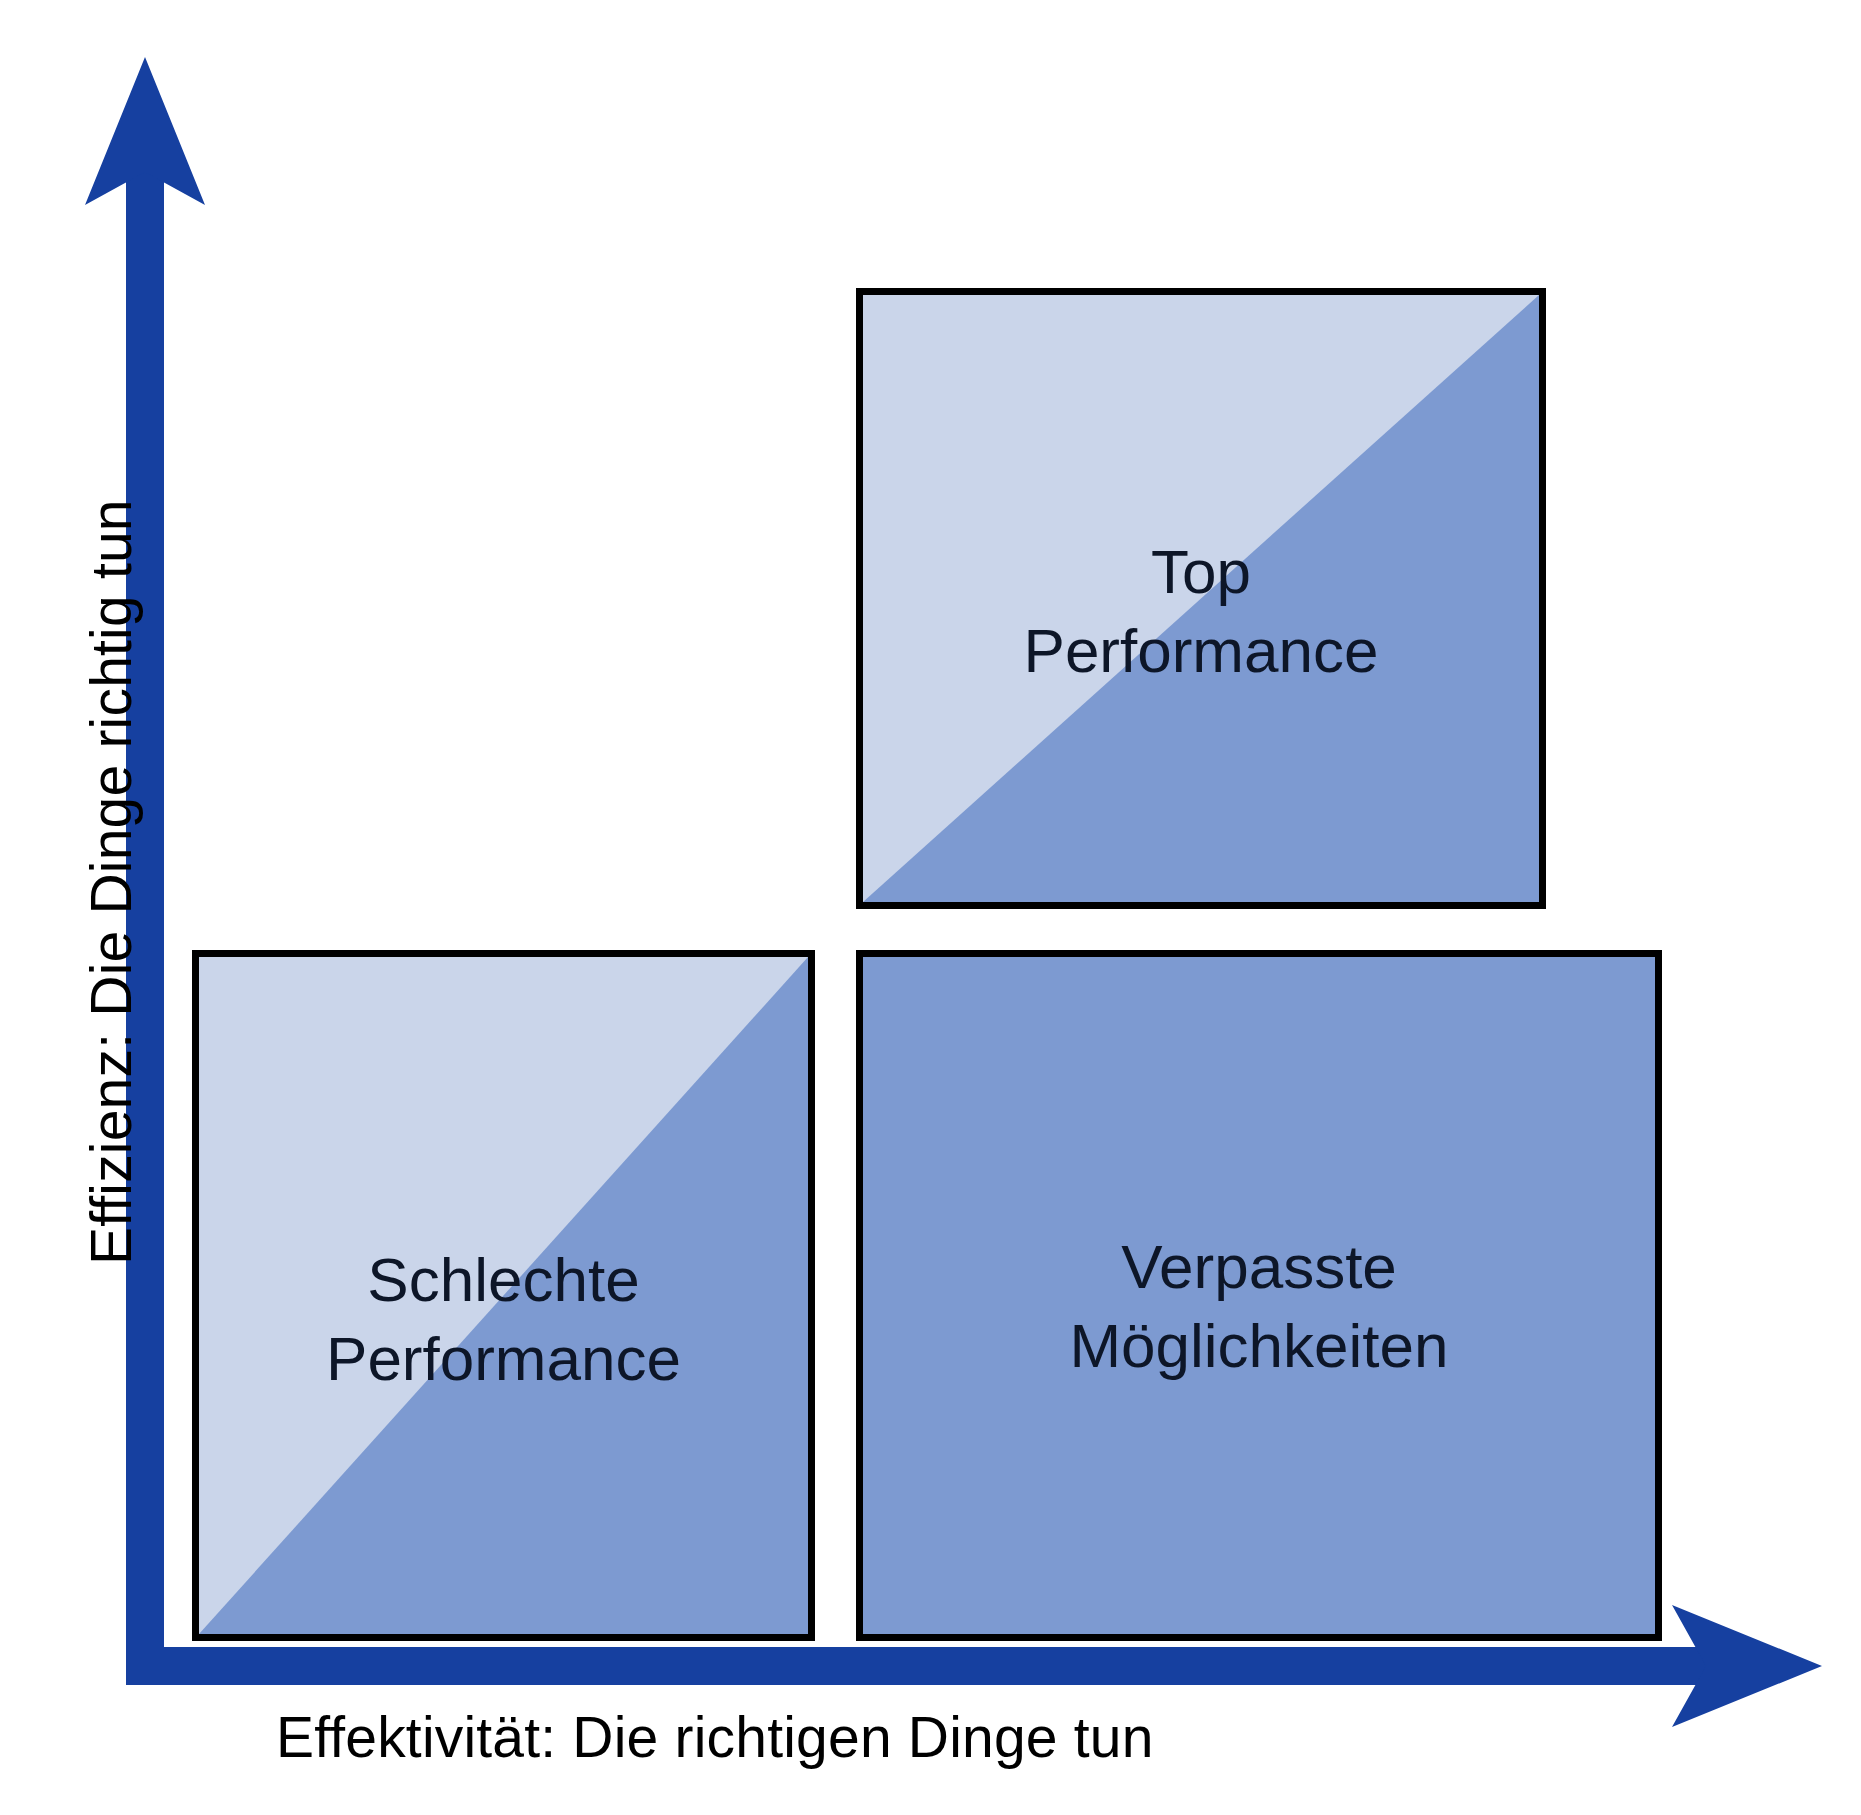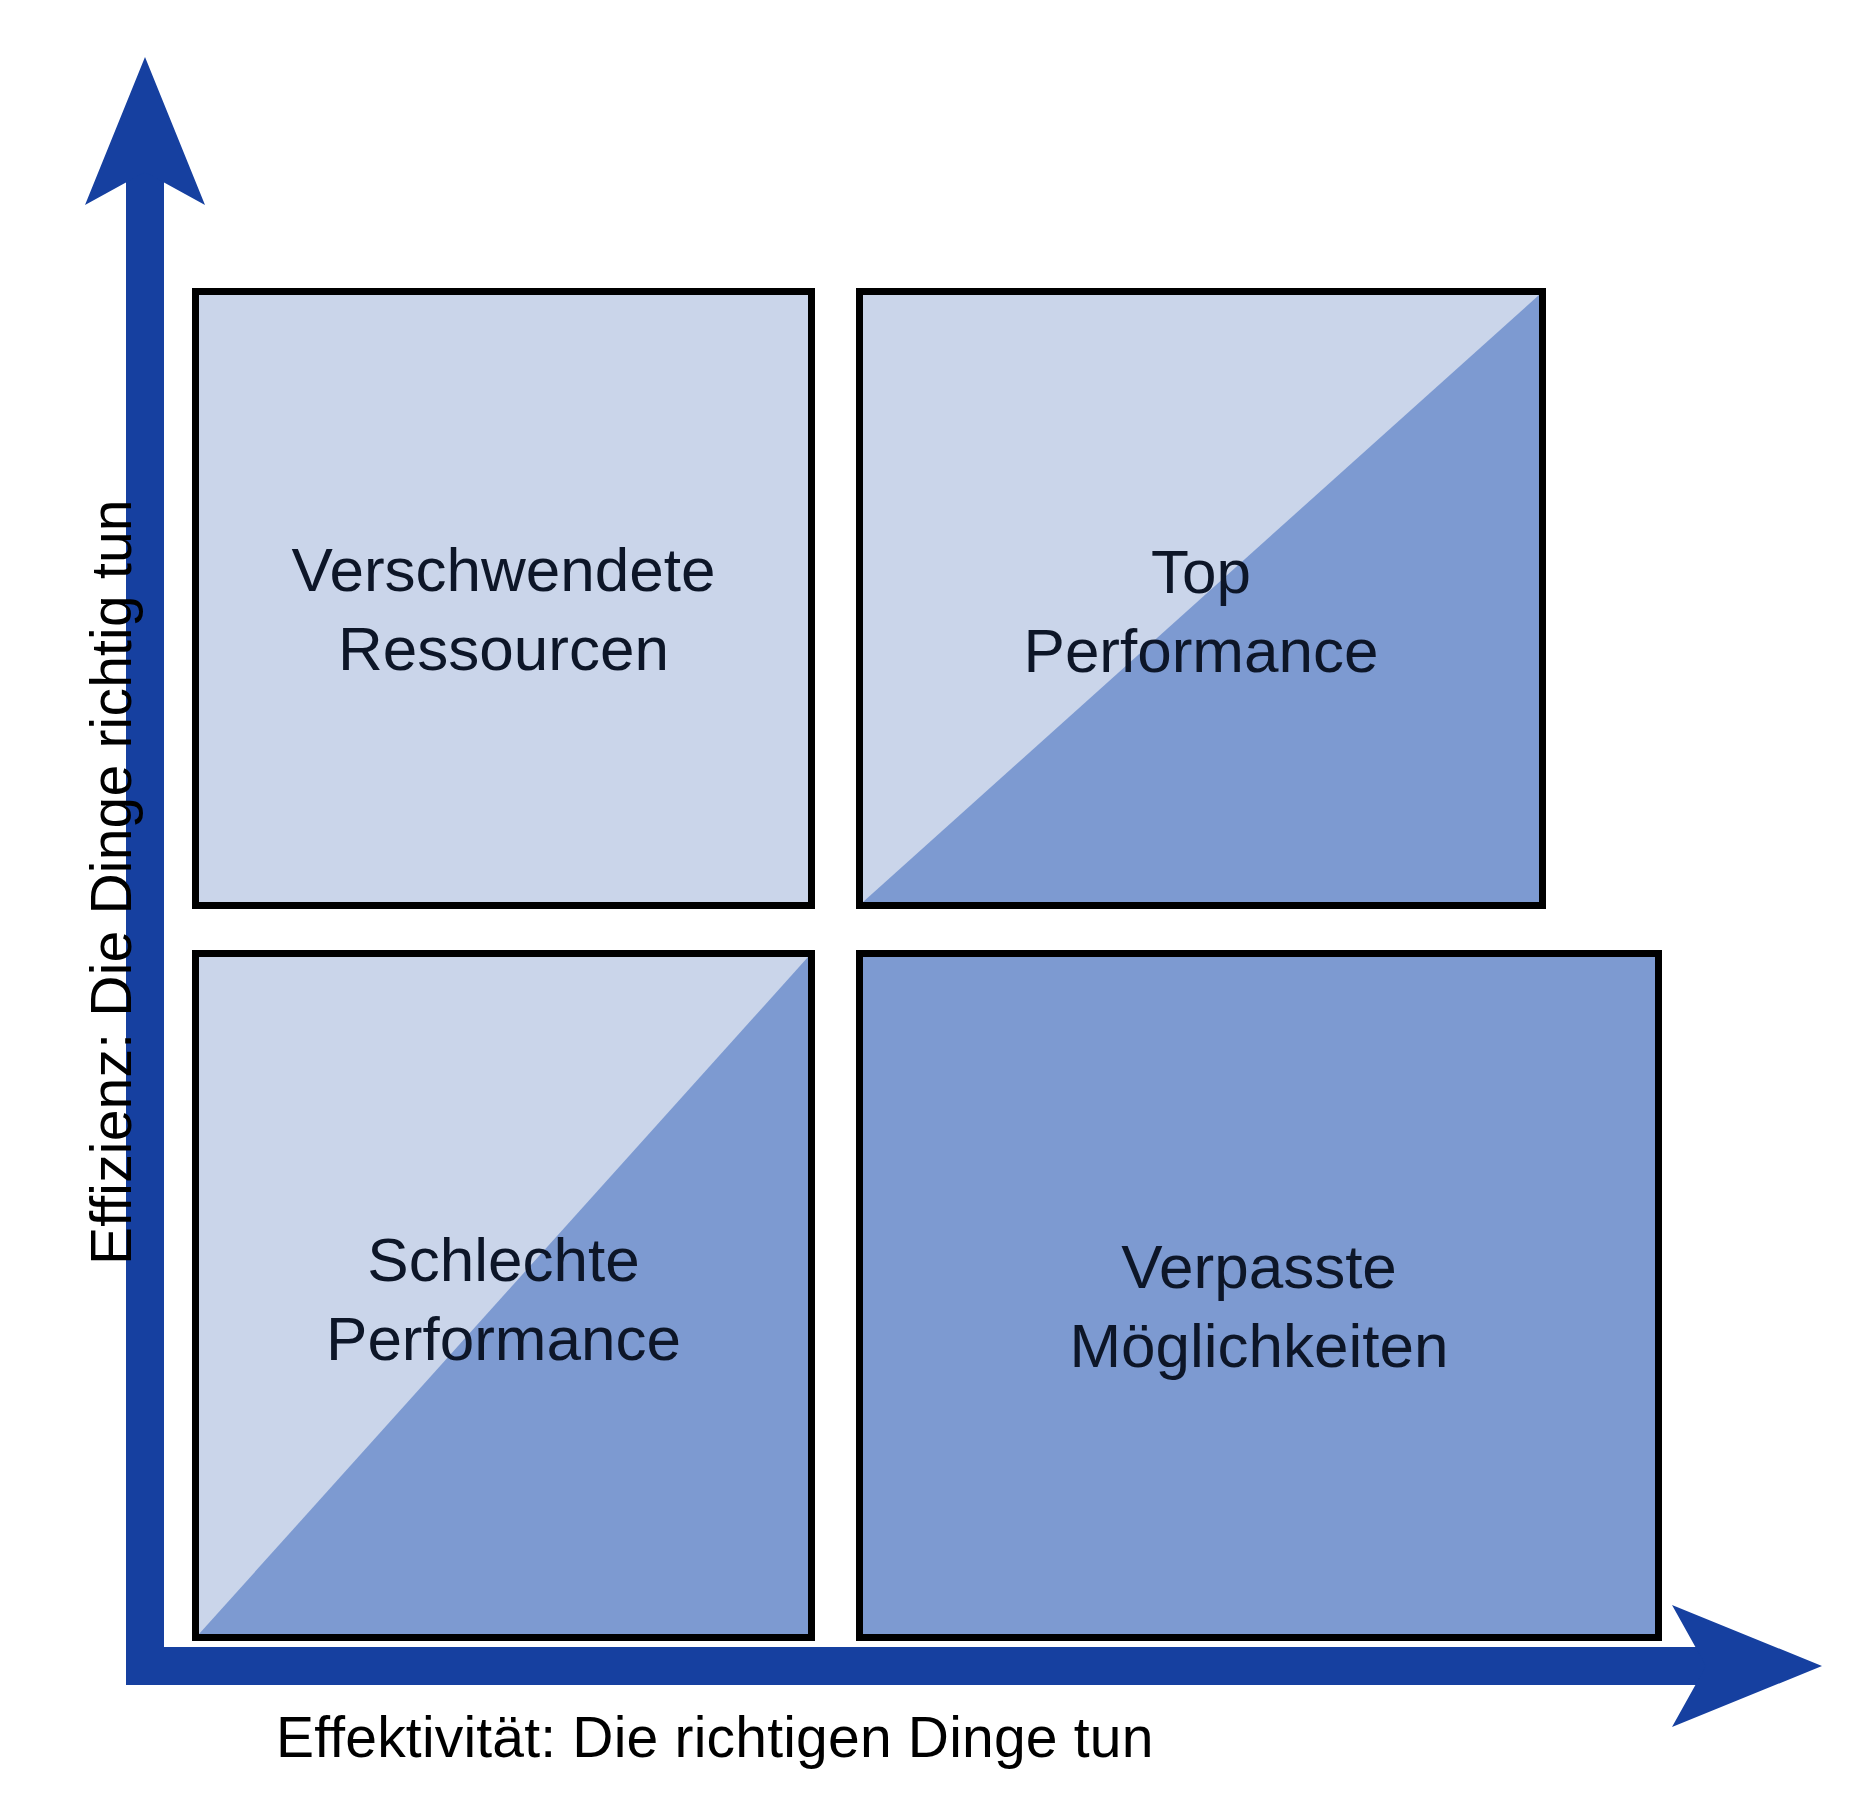--- a/index.html
+++ b/index.html
@@ -82,21 +82,21 @@
     text-align: center;
     color: #0d1628;
     font-size: 62px;
     line-height: 1.28;
     padding: 0 14px;
     box-sizing: border-box;
     white-space: pre-line;
   }
   #quadrant-top-left .quad-label    { margin-top: 10px; }
   #quadrant-top-right .quad-label   { margin-top: 12px; }
-  #quadrant-bottom-left .quad-label { margin-top: 3px;  }
+  #quadrant-bottom-left .quad-label { margin-top: 23px;  }
   #quadrant-bottom-right .quad-label{ margin-top: 10px; }
 </style>
 </head>
 <body>
 
 <div id="stage">
 
   <svg id="axes-layer" viewBox="0 0 1861 1815" width="1861" height="1815" xmlns="http://www.w3.org/2000/svg">
 
     <g>
@@ -109,27 +109,20 @@
       <polygon points="1822,1666 1672,1727 1706,1666 1672,1605" fill="#1640A0"></polygon>
     </g>
   </svg>
 
   <div class="axis-label" id="y-axis-label">Effizienz: Die Dinge richtig tun</div>
 
   <div class="axis-label" id="x-axis-label">Effektivität: Die richtigen Dinge tun</div>
 
   <div id="quadrant-grid">
 
-    <div class="quadrant" id="quadrant-top-left">
-      <svg class="quad-fill" viewBox="0 0 100 100" preserveAspectRatio="none" xmlns="http://www.w3.org/2000/svg">
-        <rect x="0" y="0" width="100" height="100" fill="#CAD5EA"></rect>
-      </svg>
-      <div class="quad-label">Verschwendete
-Ressourcen</div>
-    </div>
 
     <div class="quadrant" id="quadrant-top-right">
       <svg class="quad-fill" viewBox="0 0 100 100" preserveAspectRatio="none" xmlns="http://www.w3.org/2000/svg">
         <rect x="0" y="0" width="100" height="100" fill="#CAD5EA"></rect>
         <polygon points="100,0 100,100 0,100" fill="#7D9AD1"></polygon>
       </svg>
       <div class="quad-label">Top
 Performance</div>
     </div>
 

